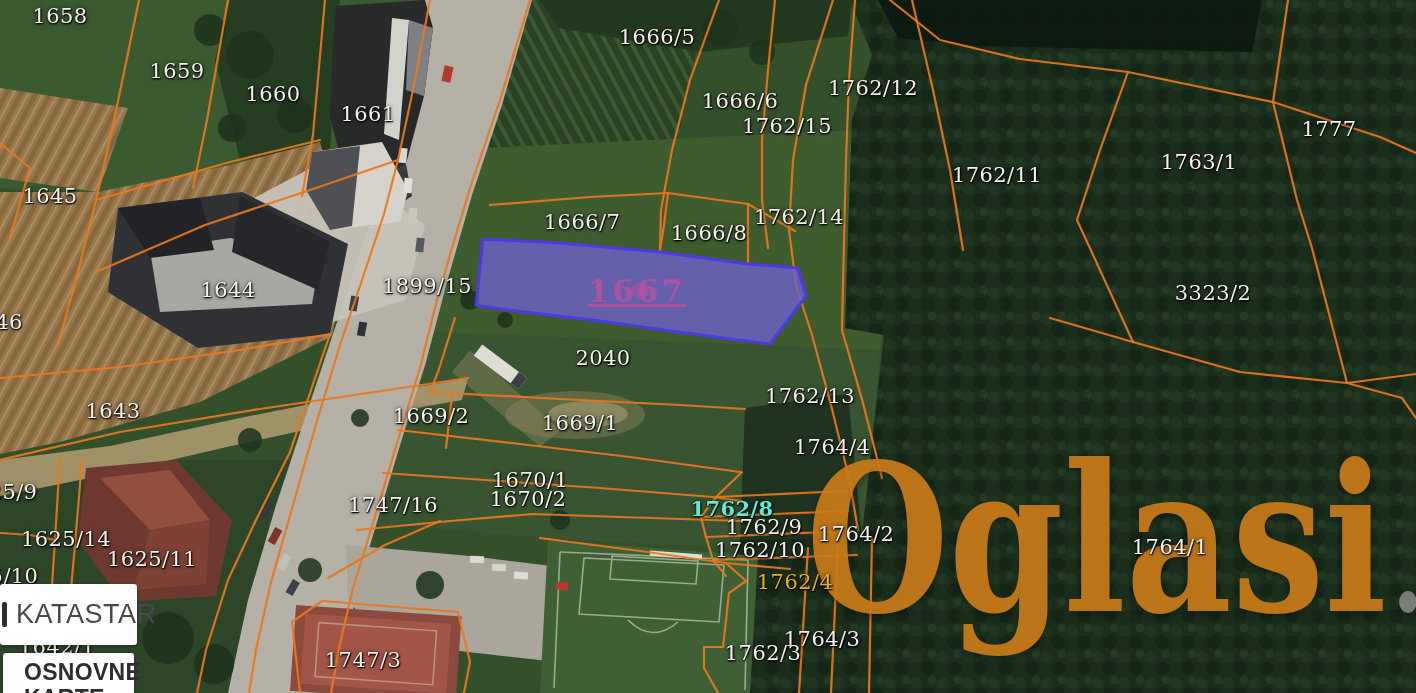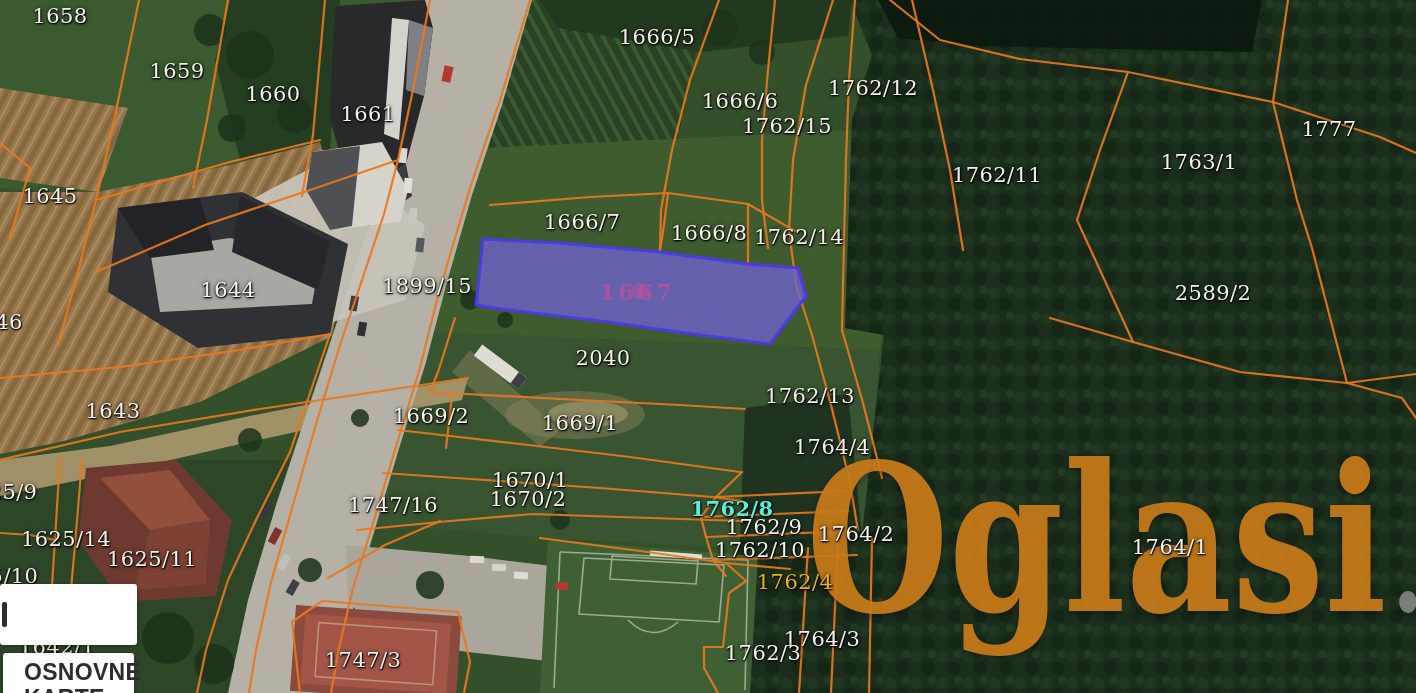--- a/index.html
+++ b/index.html
@@ -10,21 +10,21 @@
   #watermark{position:absolute;left:806px;top:437px;z-index:25;transform:scaleX(.8);
              transform-origin:left top;font-family:"DejaVu Serif",serif;font-weight:bold;
              white-space:nowrap;line-height:1;opacity:.93;pointer-events:none;
              text-shadow:0 3px 8px rgba(0,0,0,.35);}
   #wm-brand{font-size:205px;}
   #wm-tld{font-size:118px;margin-left:6px;}
   #label-layer{position:absolute;left:0;top:0;width:100%;height:100%;z-index:30;pointer-events:none;border-radius:17px;}
   .plabel{position:absolute;transform:translate(-50%,-50%);font:21px "DejaVu Serif",serif;
           white-space:nowrap;letter-spacing:.4px;
           text-shadow:0 1px 2px rgba(0,0,0,.95),0 0 4px rgba(0,0,0,.65),1px 1px 1px rgba(0,0,0,.8);}
-  .plabel-hl{font-size:23px;letter-spacing:3px;opacity:.85;text-shadow:none;font-weight:bold;}
+  .plabel-hl{font-size:31px;letter-spacing:3px;opacity:.85;text-shadow:none;font-weight:bold;text-decoration:underline;}
   #katastar-panel{position:absolute;left:0;top:584px;width:137px;height:61px;background:#ffffff;
           border-radius:3px;z-index:50;box-shadow:0 1px 4px rgba(0,0,0,.35);display:flex;
           align-items:center;cursor:pointer;}
   #katastar-tick{position:absolute;left:2px;top:18px;width:5px;height:25px;background:#2e2e2e;border-radius:2px;}
   #katastar-text{margin-left:16px;font-size:27px;font-weight:500;color:#484848;letter-spacing:.5px;}
   #layers-panel{position:absolute;left:3px;top:653px;width:131px;height:72px;background:#ffffff;
           border-radius:3px;z-index:50;box-shadow:0 1px 4px rgba(0,0,0,.35);
           padding:6px 0 0 21px;box-sizing:border-box;cursor:pointer;}
   .layers-line{font-size:23px;font-weight:800;color:#2d2d2d;line-height:26px;letter-spacing:.3px;}
 </style>
@@ -238,24 +238,24 @@
       <div class="plabel" style="left: 152px; top: 559px; color: rgb(243, 241, 234);">1625/11</div>
       <div class="plabel" style="left: 14px; top: 576px; color: rgb(243, 241, 234);">5/10</div>
       <div class="plabel" style="left: 57px; top: 647px; color: rgb(243, 241, 234);">1642/1</div>
       <div class="plabel" style="left: 657px; top: 37px; color: rgb(243, 241, 234);">1666/5</div>
       <div class="plabel" style="left: 740px; top: 101px; color: rgb(243, 241, 234);">1666/6</div>
       <div class="plabel" style="left: 787px; top: 126px; color: rgb(243, 241, 234);">1762/15</div>
       <div class="plabel" style="left: 873px; top: 88px; color: rgb(243, 241, 234);">1762/12</div>
       <div class="plabel" style="left: 997px; top: 175px; color: rgb(243, 241, 234);">1762/11</div>
       <div class="plabel" style="left: 1199px; top: 162px; color: rgb(243, 241, 234);">1763/1</div>
       <div class="plabel" style="left: 1329px; top: 129px; color: rgb(243, 241, 234);">1777</div>
-      <div class="plabel" style="left: 1213px; top: 293px; color: rgb(243, 241, 234);">2589/2</div>
+      <div class="plabel" style="left: 1213px; top: 293px; color: rgb(243, 241, 234);">3323/2</div>
       <div class="plabel" style="left: 582px; top: 222px; color: rgb(243, 241, 234);">1666/7</div>
       <div class="plabel" style="left: 709px; top: 233px; color: rgb(243, 241, 234);">1666/8</div>
-      <div class="plabel" style="left: 799px; top: 217px; color: rgb(243, 241, 234); margin-top: 20px;">1762/14</div>
+      <div class="plabel" style="left: 799px; top: 217px; color: rgb(243, 241, 234);">1762/14</div>
       <div class="plabel" style="left: 603px; top: 358px; color: rgb(243, 241, 234);">2040</div>
       <div class="plabel" style="left: 431px; top: 416px; color: rgb(243, 241, 234);">1669/2</div>
       <div class="plabel" style="left: 580px; top: 423px; color: rgb(243, 241, 234);">1669/1</div>
       <div class="plabel" style="left: 810px; top: 396px; color: rgb(243, 241, 234);">1762/13</div>
       <div class="plabel" style="left: 832px; top: 447px; color: rgb(243, 241, 234);">1764/4</div>
       <div class="plabel" style="left: 530px; top: 480px; color: rgb(243, 241, 234);">1670/1</div>
       <div class="plabel" style="left: 528px; top: 499px; color: rgb(243, 241, 234);">1670/2</div>
       <div class="plabel" style="left: 393px; top: 505px; color: rgb(243, 241, 234);">1747/16</div>
       <div class="plabel" style="left: 732px; top: 508px; color: #5eead4; font-weight: bold;">1762/8</div>
       <div class="plabel" style="left: 764px; top: 527px; color: rgb(243, 241, 234);">1762/9</div>
@@ -264,19 +264,20 @@
       <div class="plabel" style="left: 795px; top: 582px; color: #eab308;">1762/4</div>
       <div class="plabel" style="left: 1170px; top: 547px; color: rgb(243, 241, 234);">1764/1</div>
       <div class="plabel" style="left: 822px; top: 639px; color: rgb(243, 241, 234);">1764/3</div>
       <div class="plabel" style="left: 763px; top: 653px; color: rgb(243, 241, 234);">1762/3</div>
       <div class="plabel" style="left: 363px; top: 660px; color: rgb(243, 241, 234);">1747/3</div>
       <div class="plabel plabel-hl" style="left: 637px; top: 291px; color: rgb(183, 81, 158);">1667</div>
     </div>
 
   <div id="katastar-panel">
     <div id="katastar-tick"></div>
+    <div id="katastar-text">KATASTAR</div>
   </div>
   <div id="layers-panel">
     <div class="layers-line">OSNOVNE</div>
     <div class="layers-line">KARTE</div>
   </div>
 
 </div>
 
 </body></html>

